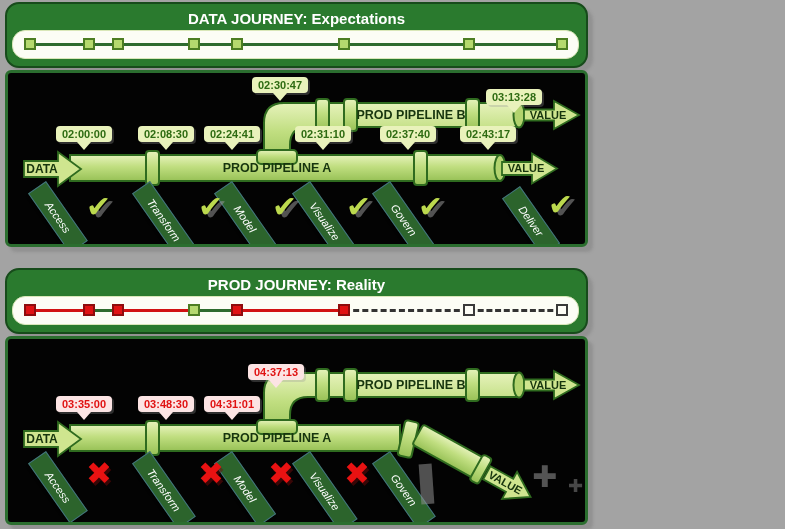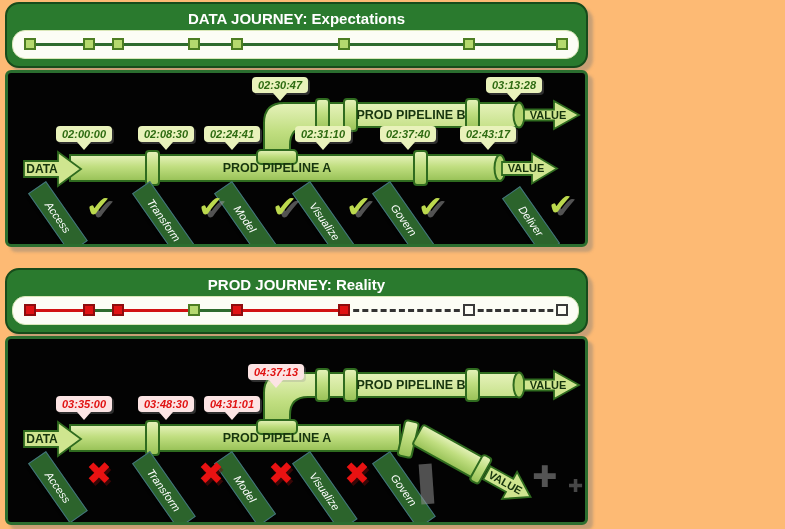--- a/index.html
+++ b/index.html
@@ -1,34 +1,34 @@
 <!DOCTYPE html>
 <html><head>
 <meta charset="utf-8">
 <style>
   html,body{margin:0;padding:0;background:#000;}
-  #app{position:relative;width:785px;height:529px;background:#fdba74;overflow:hidden;
+  #app{position:relative;width:785px;height:529px;background:#a3a3a3;overflow:hidden;
        font-family:"Liberation Sans","DejaVu Sans",sans-serif;}
 
   .panel-head{position:absolute;left:5px;width:579px;height:62px;background:#2a7a2e;
               border:2px solid #174b1b;border-radius:14px;
               box-shadow:5px 5px 3px rgba(120,120,120,.40);}
   .panel-title{position:absolute;top:6px;left:0;width:100%;text-align:center;
                color:#ffffff;font-size:15px;font-weight:bold;}
   .tl-bar{position:absolute;left:5px;top:26px;width:565px;height:27px;background:#fcfdf5;
           border:1px solid #d9e7b8;border-radius:13px;}
   .tl-seg{position:absolute;height:0;top:12px;}
   .tl-sq{position:absolute;width:12px;height:12px;top:7px;border:2px solid #000;box-sizing:border-box;}
 
   .pipebox{position:absolute;left:5px;width:577px;background:#030303;border:3px solid #2b6e2f;
            border-radius:6px;overflow:hidden;box-shadow:5px 5px 3px rgba(120,120,120,.40);}
   .pipes{position:absolute;left:0;top:0;}
 
   .callout{position:absolute;padding:2px 6px;font-weight:bold;font-size:11px;border-radius:4px;
-           white-space:nowrap;box-shadow:2px 2px 0 rgba(150,150,150,.30);font-style:italic;}
+           white-space:nowrap;box-shadow:2px 2px 0 rgba(150,150,150,.30);}
   .callout.green{background:#e9f2bb;color:#2e6b12;}
   .callout.red{background:#fce4e4;color:#e01212;}
   .callout::after{content:'';position:absolute;top:100%;left:50%;transform:translateX(-50%);
                   border:7px solid transparent;border-bottom:none;border-top:8px solid #e9f2bb;}
   .callout.red::after{border-top-color:#fce4e4;}
 
   .ribbon{position:absolute;height:22px;background:#2c642c;border:1px solid rgba(86,130,196,.55);
           color:#fff;font-style:italic;font-size:11px;display:flex;align-items:center;
           justify-content:center;transform-origin:0 0;transform:rotate(55deg);
           box-shadow:2px 2px 2px rgba(0,0,0,.45);box-sizing:border-box;}
@@ -99,21 +99,21 @@
       <text class="svg-label" x="269" y="99" font-size="12.5" text-anchor="middle">PROD PIPELINE A</text>
     </svg>
 
     <div class="callout green" style="left:48px;top:53px;">02:00:00</div>
     <div class="callout green" style="left:130px;top:53px;">02:08:30</div>
     <div class="callout green" style="left:196px;top:53px;">02:24:41</div>
     <div class="callout green" style="left:244px;top:4px;">02:30:47</div>
     <div class="callout green" style="left:287px;top:53px;">02:31:10</div>
     <div class="callout green" style="left:372px;top:53px;">02:37:40</div>
     <div class="callout green" style="left:452px;top:53px;">02:43:17</div>
-    <div class="callout green" style="left:478px;top:4px;">03:13:28</div>
+    <div class="callout green" style="left:478px;top:16px;">03:13:28</div>
 
     <div class="ribbon" style="left:38px;top:108px;width:73px;">Access</div>
     <div class="ribbon" style="left:142px;top:108px;width:80px;">Transform</div>
     <div class="ribbon" style="left:224px;top:108px;width:77px;">Model</div>
     <div class="ribbon" style="left:302px;top:108px;width:83px;">Visualize</div>
     <div class="ribbon" style="left:382px;top:108px;width:80px;">Govern</div>
     <div class="ribbon" style="left:512px;top:113px;width:70px;">Deliver</div>
 
     <div class="check" style="left:78px;top:119px;">✔</div>
     <div class="check" style="left:190px;top:119px;">✔</div>

